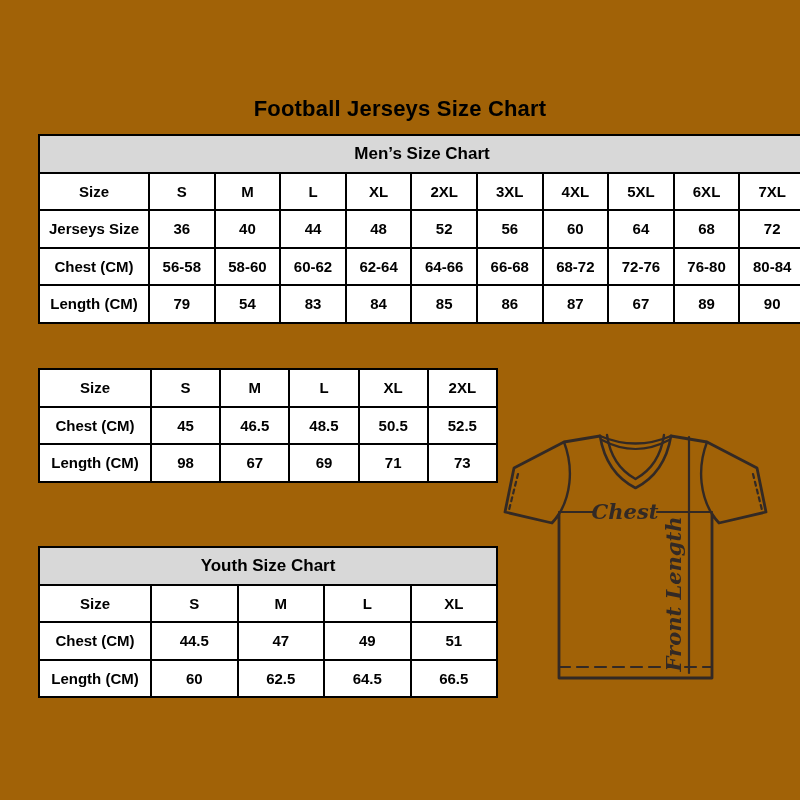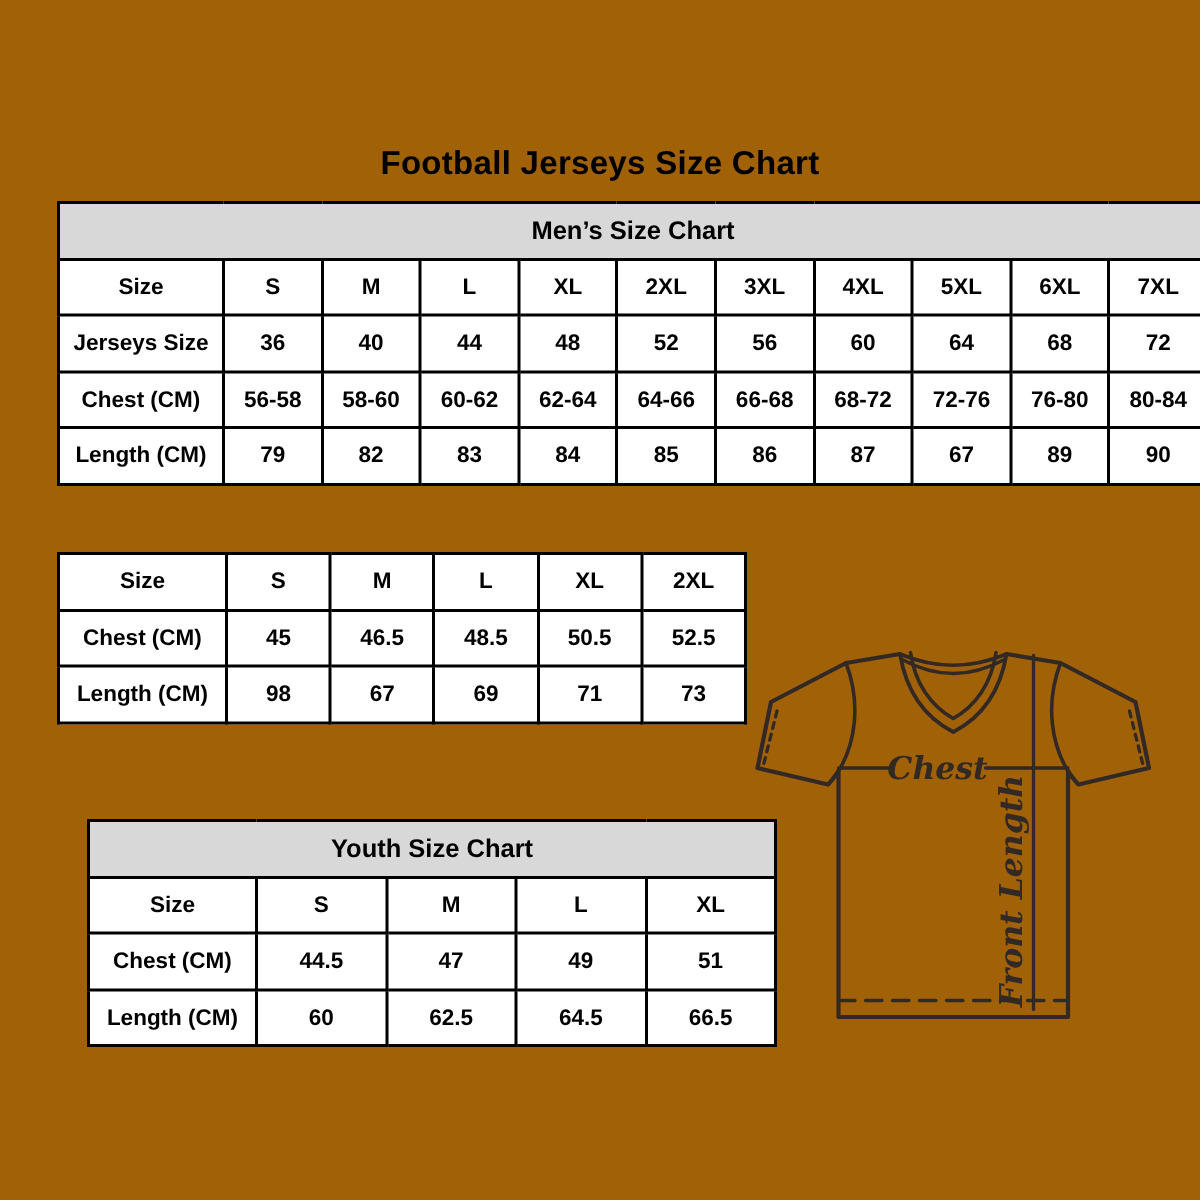--- a/index.html
+++ b/index.html
@@ -38,21 +38,21 @@
     white-space: nowrap;
     overflow: hidden;
   }
   table.size-table tr.title-row td {
     background: #d8d8d8;
     font-size: 17px;
   }
 
   #table-men   { left: 38px; top: 134px; width: 768px; }
   #table-women { left: 38px; top: 368px; width: 460px; }
-  #table-youth { left: 38px; top: 546px; width: 460px; margin-left: 20px; }
+  #table-youth { left: 38px; top: 546px; width: 460px; }
 
   .jersey-diagram {
     position: absolute;
     left: 501px; top: 426px;
     width: 268px; height: 266px;
   }
   .jersey-diagram svg { display: block; width: 268px; height: 266px; }
   .jersey-diagram text {
     font-family: "DejaVu Serif", serif;
     font-style: italic;
@@ -120,21 +120,21 @@
           <td>64-66</td>
           <td>66-68</td>
           <td>68-72</td>
           <td>72-76</td>
           <td>76-80</td>
           <td>80-84</td>
         </tr>
         <tr>
           <td>Length (CM)</td>
           <td>79</td>
-          <td>82</td>
+          <td>54</td>
           <td>83</td>
           <td>84</td>
           <td>85</td>
           <td>86</td>
           <td>87</td>
           <td>67</td>
           <td>89</td>
           <td>90</td>
         </tr>
       </tbody>

